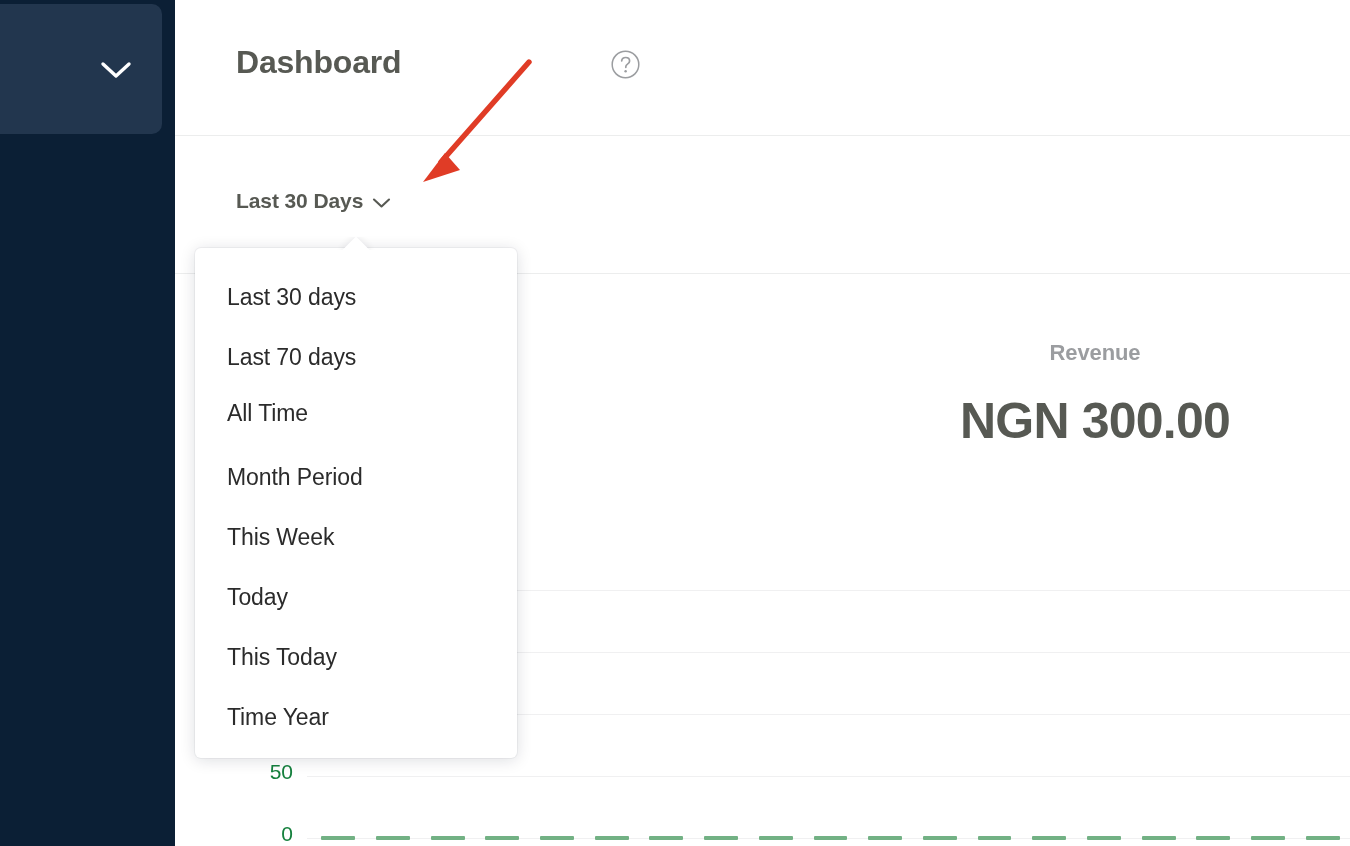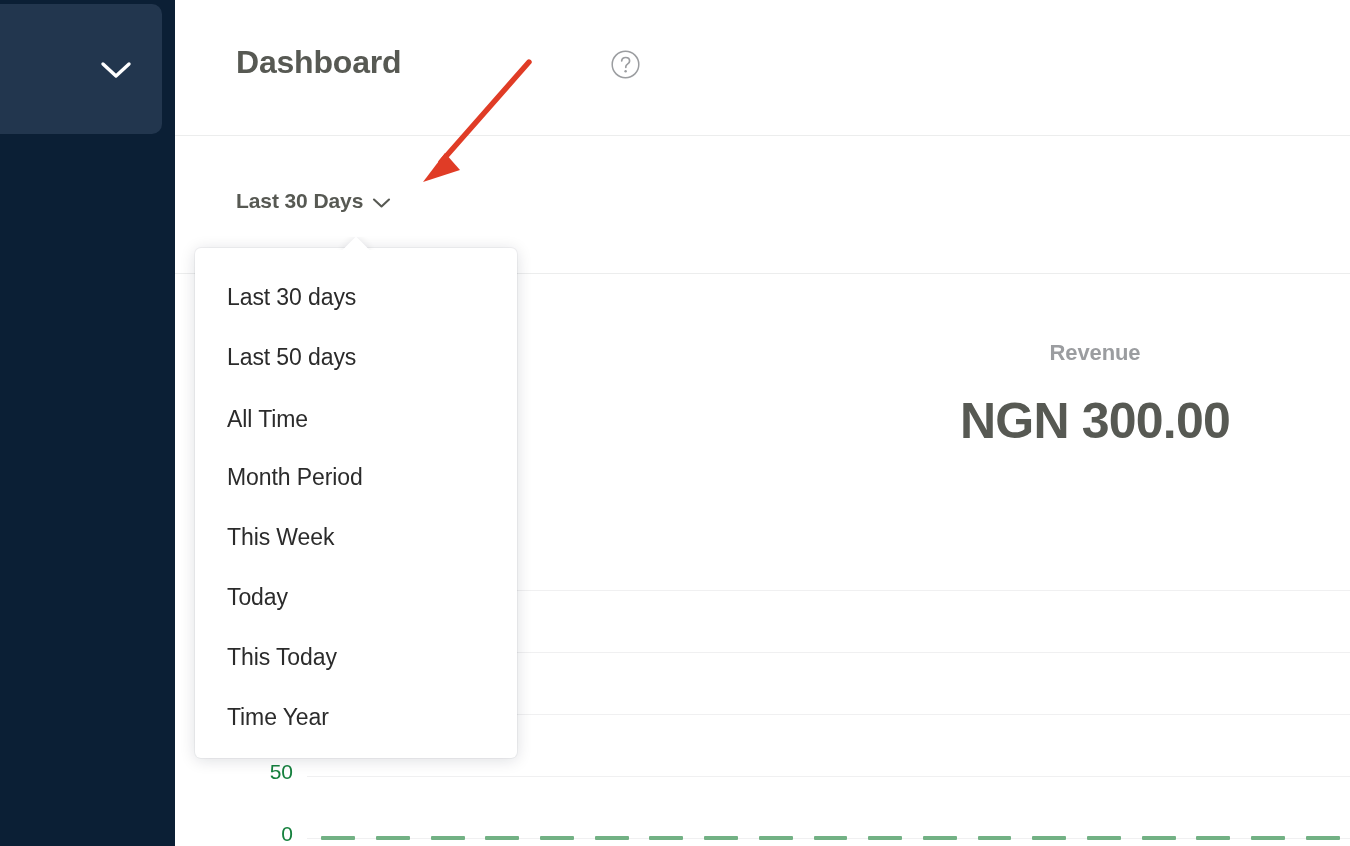--- a/index.html
+++ b/index.html
@@ -187,23 +187,23 @@
     </span>
   </div>
 
   <div id="range-dropdown">
     <div id="range-dropdown-notch"></div>
 
     <div class="dropdown-item" style="top:36px">
       <span>Last 30 days</span>
     </div>
     <div class="dropdown-item" style="top:96px">
-      <span>Last 50 days</span>
-    </div>
-    <div class="dropdown-item" style="top:158px">
+      <span>Last 70 days</span>
+    </div>
+    <div class="dropdown-item" style="top:152px">
       <span>All Time</span>
     </div>
     <div class="dropdown-item" style="top:216px">
       <span>Month Period</span>
     </div>
     <div class="dropdown-item" style="top:276px">
       <span>This Week</span>
     </div>
     <div class="dropdown-item" style="top:336px">
       <span>Today</span>

